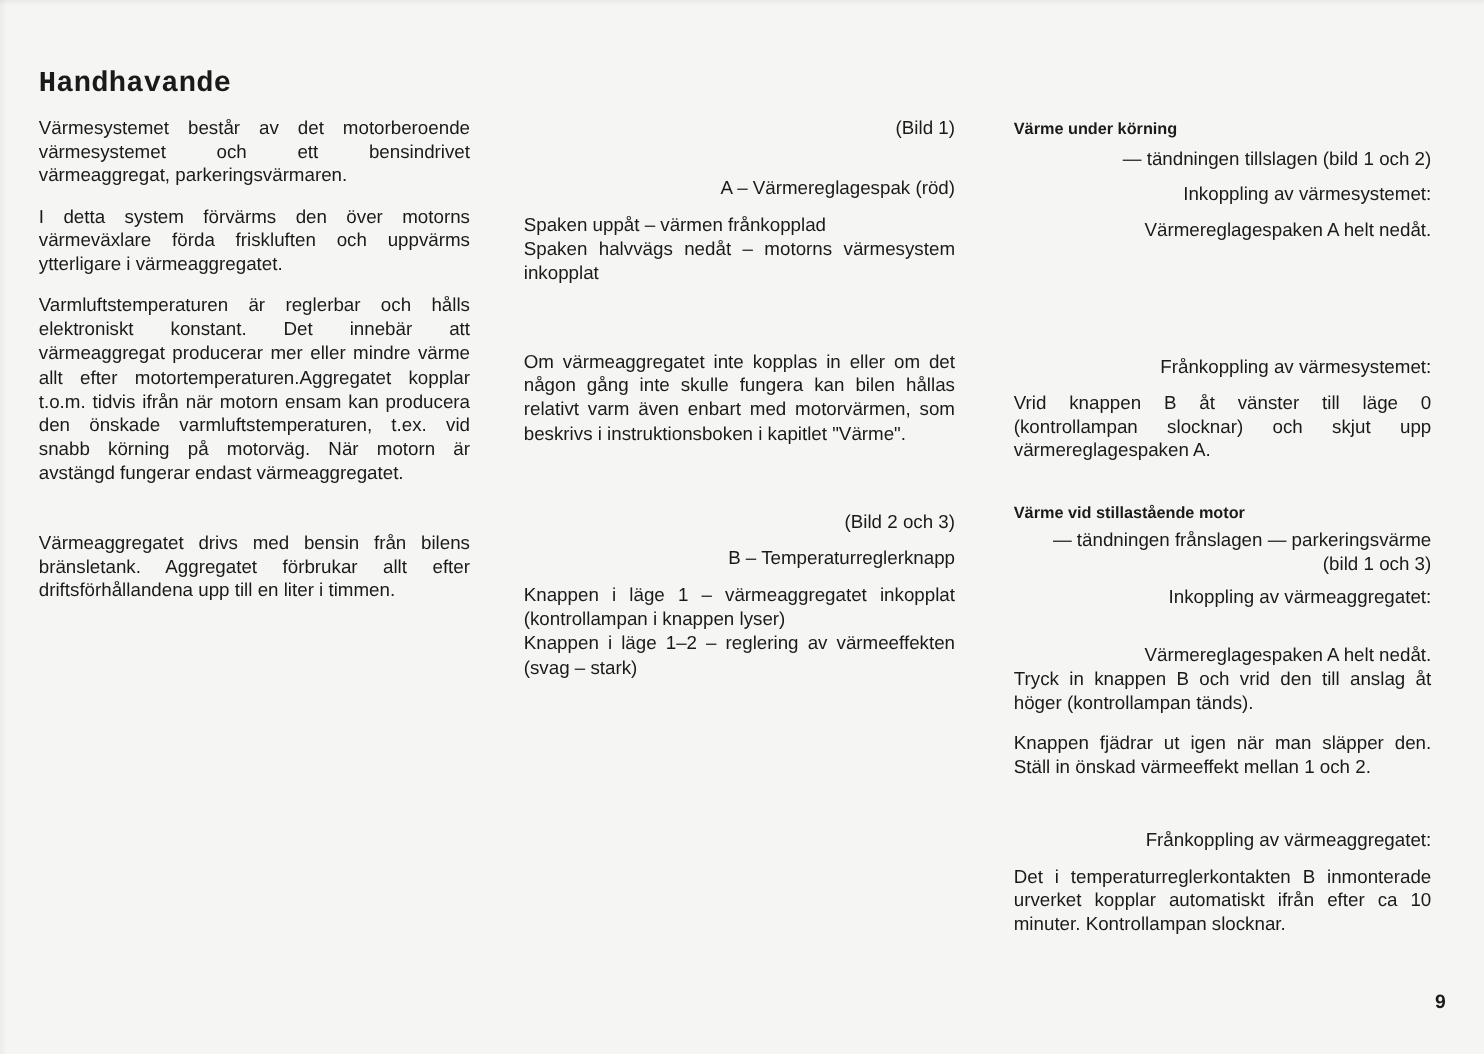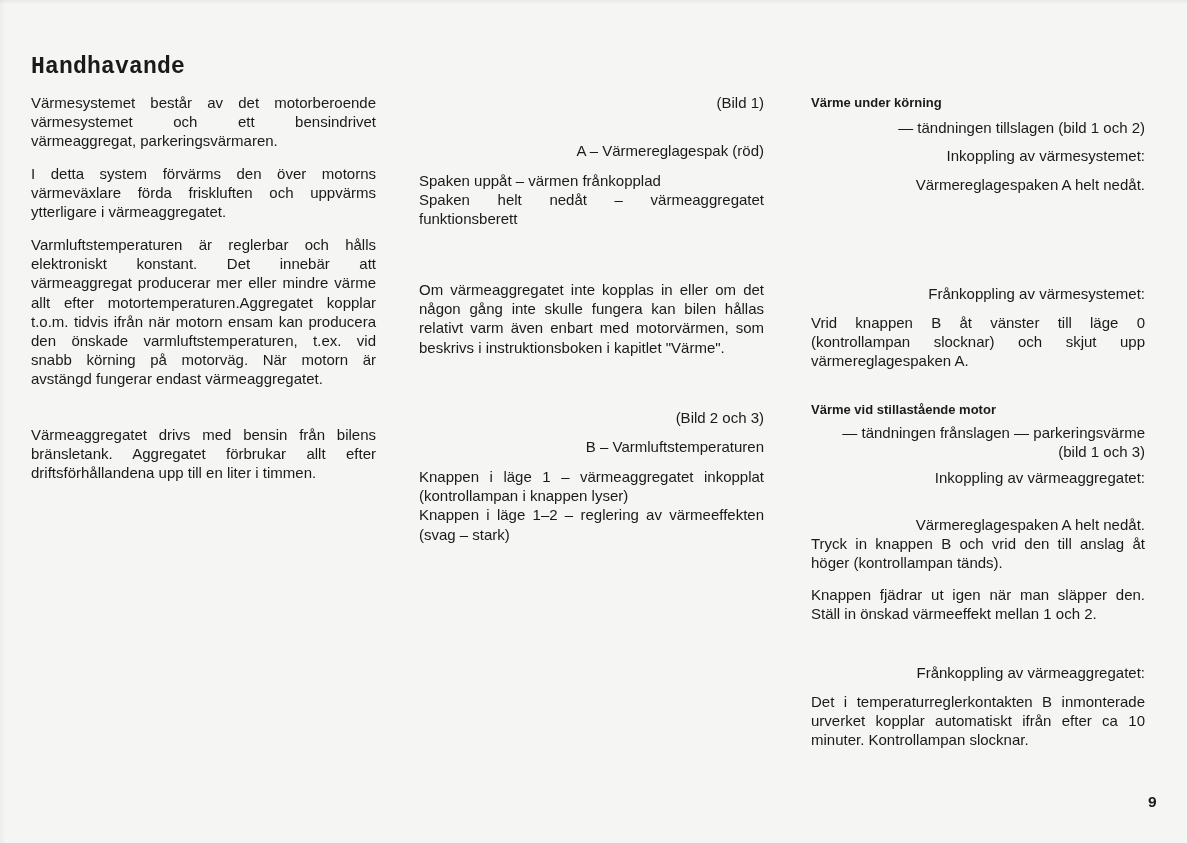--- a/index.html
+++ b/index.html
@@ -54,25 +54,25 @@
     <p class="p block" style="top:164px">I detta system förvärms den över motorns värmeväxlare förda friskluften och uppvärms ytterligare i värmeaggregatet.</p>
     <p class="p block" style="top:235px">Varmluftstemperaturen är reglerbar och hålls elektroniskt konstant. Det innebär att värmeaggregat producerar mer eller mindre värme allt efter motortemperaturen.Aggregatet kopplar t.o.m. tidvis ifrån när motorn ensam kan producera den önskade varmluftstemperaturen, t.ex. vid snabb körning på motorväg. När motorn är avstängd fungerar endast värmeaggregatet.</p>
     <p class="p block" style="top:425px">Värmeaggregatet drivs med bensin från bilens bränsletank. Aggregatet förbrukar allt efter driftsförhållandena upp till en liter i timmen.</p>
   </div>
 
   <div class="col col-2">
     <p class="p block nj" style="top:93px">(Bild 1)</p>
     <p class="p block nj" style="top:141px">A – Värmereglagespak (röd)</p>
     <div class="block" style="top:171px">
       <p class="p line">Spaken uppåt – värmen frånkopplad</p>
-      <p class="p line">Spaken helt nedåt – värmeaggregatet funktionsberett</p>
+      <p class="p line">Spaken halvvägs nedåt – motorns värmesystem inkopplat</p>
     </div>
     <p class="p block" style="top:280px">Om värmeaggregatet inte kopplas in eller om det någon gång inte skulle fungera kan bilen hållas relativt varm även enbart med motorvärmen, som beskrivs i instruktionsboken i kapitlet "Värme".</p>
     <p class="p block nj" style="top:408px">(Bild 2 och 3)</p>
-    <p class="p block nj" style="top:437px">B – Varmluftstemperaturen</p>
+    <p class="p block nj" style="top:437px">B – Temperaturreglerknapp</p>
     <div class="block" style="top:467px">
       <p class="p line">Knappen i läge 1 – värmeaggregatet inkopplat (kontrollampan i knappen lyser)</p>
       <p class="p line">Knappen i läge 1–2 – reglering av värmeeffekten (svag – stark)</p>
     </div>
   </div>
 
   <div class="col col-3">
     <h2 class="h2 block" style="top:92px">Värme under körning</h2>
     <p class="p block nj" style="top:118px">— tändningen tillslagen (bild 1 och 2)</p>
     <p class="p block nj" style="top:146px">Inkoppling av värmesystemet:</p>

